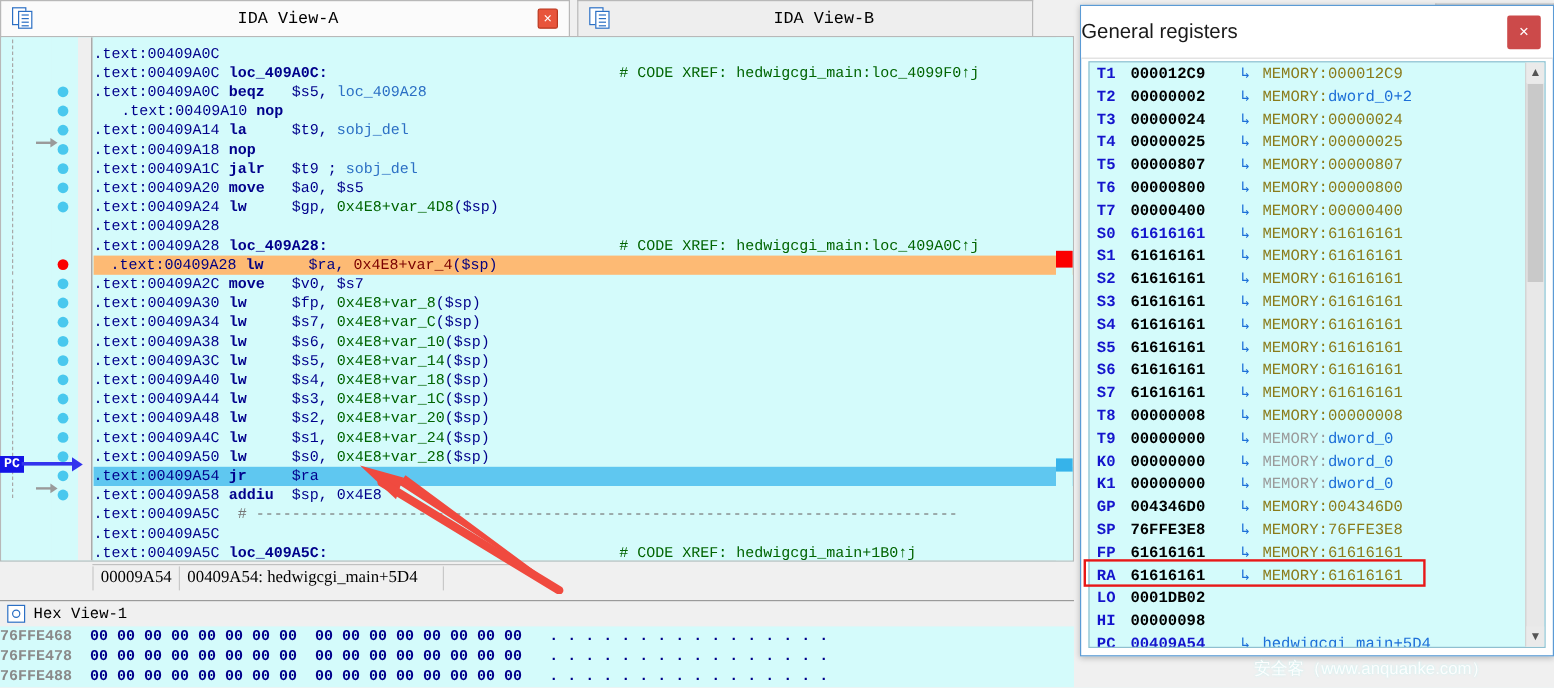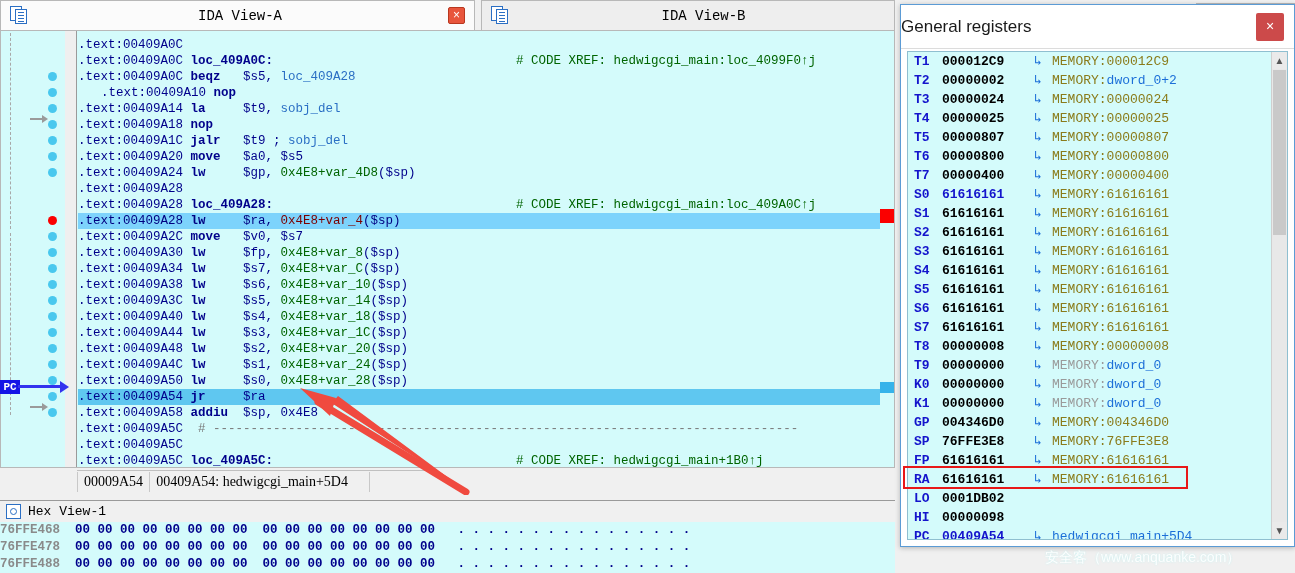--- a/index.html
+++ b/index.html
@@ -106,21 +106,21 @@
     font-family: "Liberation Mono", monospace;
     font-size: 12.5px;
   }
   .crow {
     position: relative;
     height: 16px;
     line-height: 16px;
     white-space: pre;
     color: #00008b;
   }
-  .crow.hl-red   { background: #7dd3fc; }
+  .crow.hl-red   { background: #fdba74; padding-left: 14px; }
   .crow.hl-blue  { background: #5fc7f0; }
   .addr  { color: #00008b; }
   .mnem  { color: #00008b; font-weight: bold; }
   .lbl   { color: #00008b; font-weight: bold; }
   .reg   { color: #00008b; }
   .varexp{ color: #006400; }
   .name  { color: #2b6fc4; }
   .dash  { color: #777777; }
   .crow.hl-red .addr, .crow.hl-red .mnem, .crow.hl-red .reg { color:#000080; }
   .crow.hl-red .varexp { color: #7a0000; }
@@ -391,21 +391,21 @@
 
   <div class="viewbar" style="left:0px; top:0px; width:475px;">
     <span class="doc-icon">
       <span class="sheet back"></span>
         <span class="sheet front"></span>
     </span>
     <span class="viewbar-title">IDA View-A</span>
     <span class="tabclose">×</span>
   </div>
 
-  <div class="viewbar inactive" style="left:481px; top:0px; width:414px;">
+  <div class="viewbar inactive" style="left:481px; top:0px; width:380px;">
     <span class="doc-icon">
       <span class="sheet back"></span>
         <span class="sheet front"></span>
     </span>
     <span class="viewbar-title">IDA View-B</span>
   </div>
 
   <div class="right-strip" style="left:1196px; top:3px; width:99px; height:27px;">
     <span style="display:block; padding-left:6px; line-height:25px; font-family:'Liberation Serif',serif; font-size:14px; color:#000;">window</span>
   </div>

